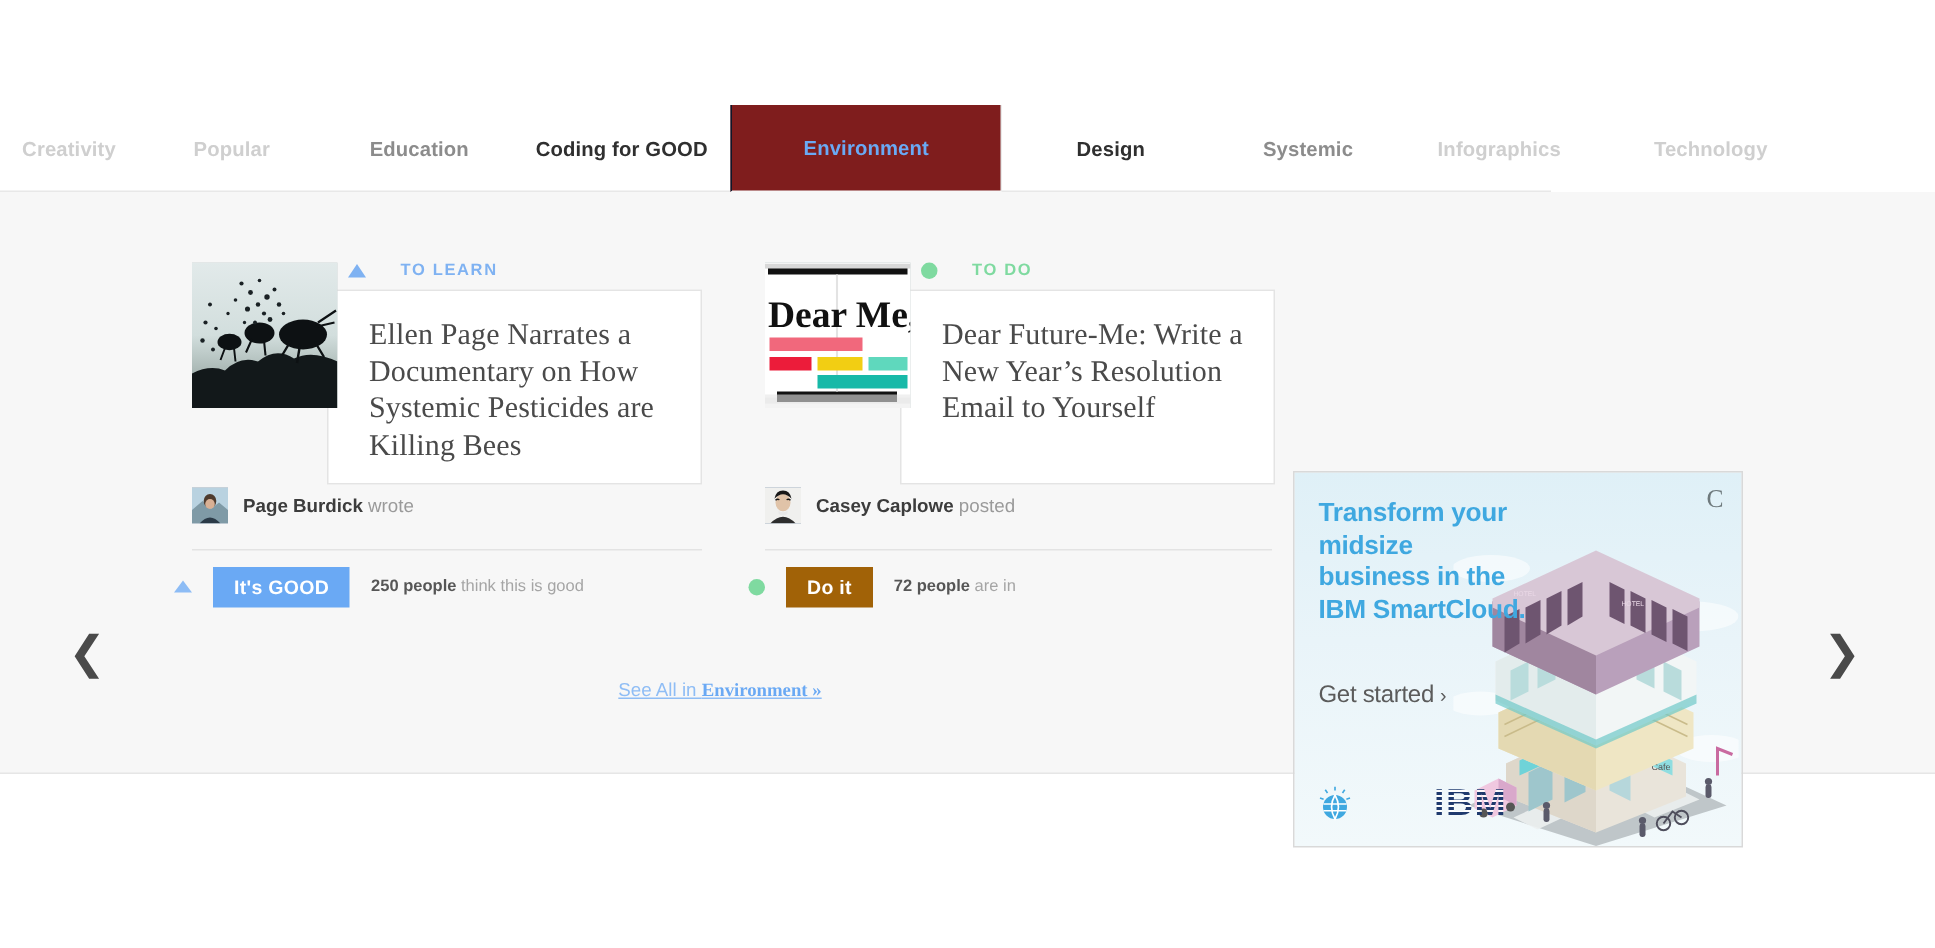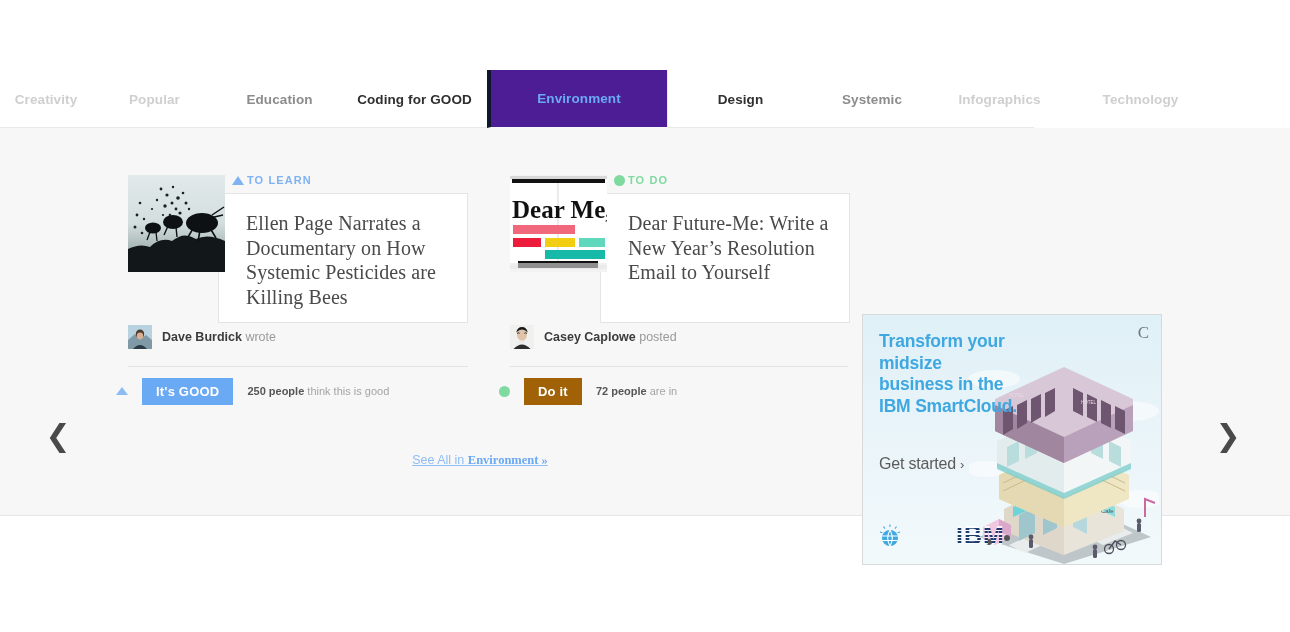--- a/index.html
+++ b/index.html
@@ -26,22 +26,22 @@
     height: 58px;
     color: #3a3a3a;
     cursor: pointer; user-select: none;
     white-space: nowrap;
   }
   .nav-item.dim   { color: #cfcfcf; font-weight: bold; }
   .nav-item.mid   { color: #8c8c8c; font-weight: bold; }
   .nav-item.dark  { color: #2f2f2f; }
   .nav-item.active {
     color: #6aa9f4;
-    background: #4c1d95;
-    border-left: 4px solid #0f172a;
+    background: #7f1d1d;
+    border-left: 1px solid #0f172a;
     border-right: 1px solid #eaeaea;
     border-bottom: 1px solid #f7f7f7;
     position: relative; z-index: 3;
   }
 
   
   .section {
     position: absolute; left: 0; top: 128px; width: 1290px; height: 388px;
     background: #f7f7f7;
     border-bottom: 1px solid #e6e6e6;
@@ -68,21 +68,21 @@
   .thumb {
     position: absolute; left: 0; top: 47px;
     width: 97px; height: 97px;
     background: #cfd8d8;
     overflow: hidden; z-index: 2;
     cursor: pointer;
   }
 
   .tagrow {
     position: absolute; left: 104px; top: 44px;
-    display: flex; align-items: center; gap: 3px;
+    display: flex; align-items: center; gap: 23px;
     height: 16px;
   }
   .tag-label {
     font-size: 11px; font-weight: bold; letter-spacing: 1.1px;
   }
   .tag-learn .tag-label { color: #7fb2f2; }
   .tag-do .tag-label { color: #7fdaa0; }
   .tri {
     width: 0; height: 0;
     border-left: 6.5px solid transparent;
@@ -295,21 +295,21 @@
         <div class="avatar">
           <svg viewBox="0 0 24 24" width="24" height="24">
             <rect width="24" height="24" fill="#b9d2e0"></rect>
             <path d="M0 15 L7 9 L13 14 L18 10 L24 15 L24 24 L0 24 Z" fill="#7f9aa6"></path>
             <ellipse cx="12" cy="9" rx="4.2" ry="4.6" fill="#4e3b2e"></ellipse>
             <ellipse cx="12" cy="11" rx="3.2" ry="3.4" fill="#d9b094"></ellipse>
             <path d="M5 24 q7 -8 14 0 Z" fill="#2b3a47"></path>
           </svg>
         </div>
         <div class="byline-text">
-          <b>Dave Burdick</b>
+          <b>Page Burdick</b>
           <span>wrote</span>
         </div>
       </div>
 
       <div class="divider"></div>
 
       <div class="actionrow">
         <span class="action-icon">
             <span class="tri"></span>
           </span>

